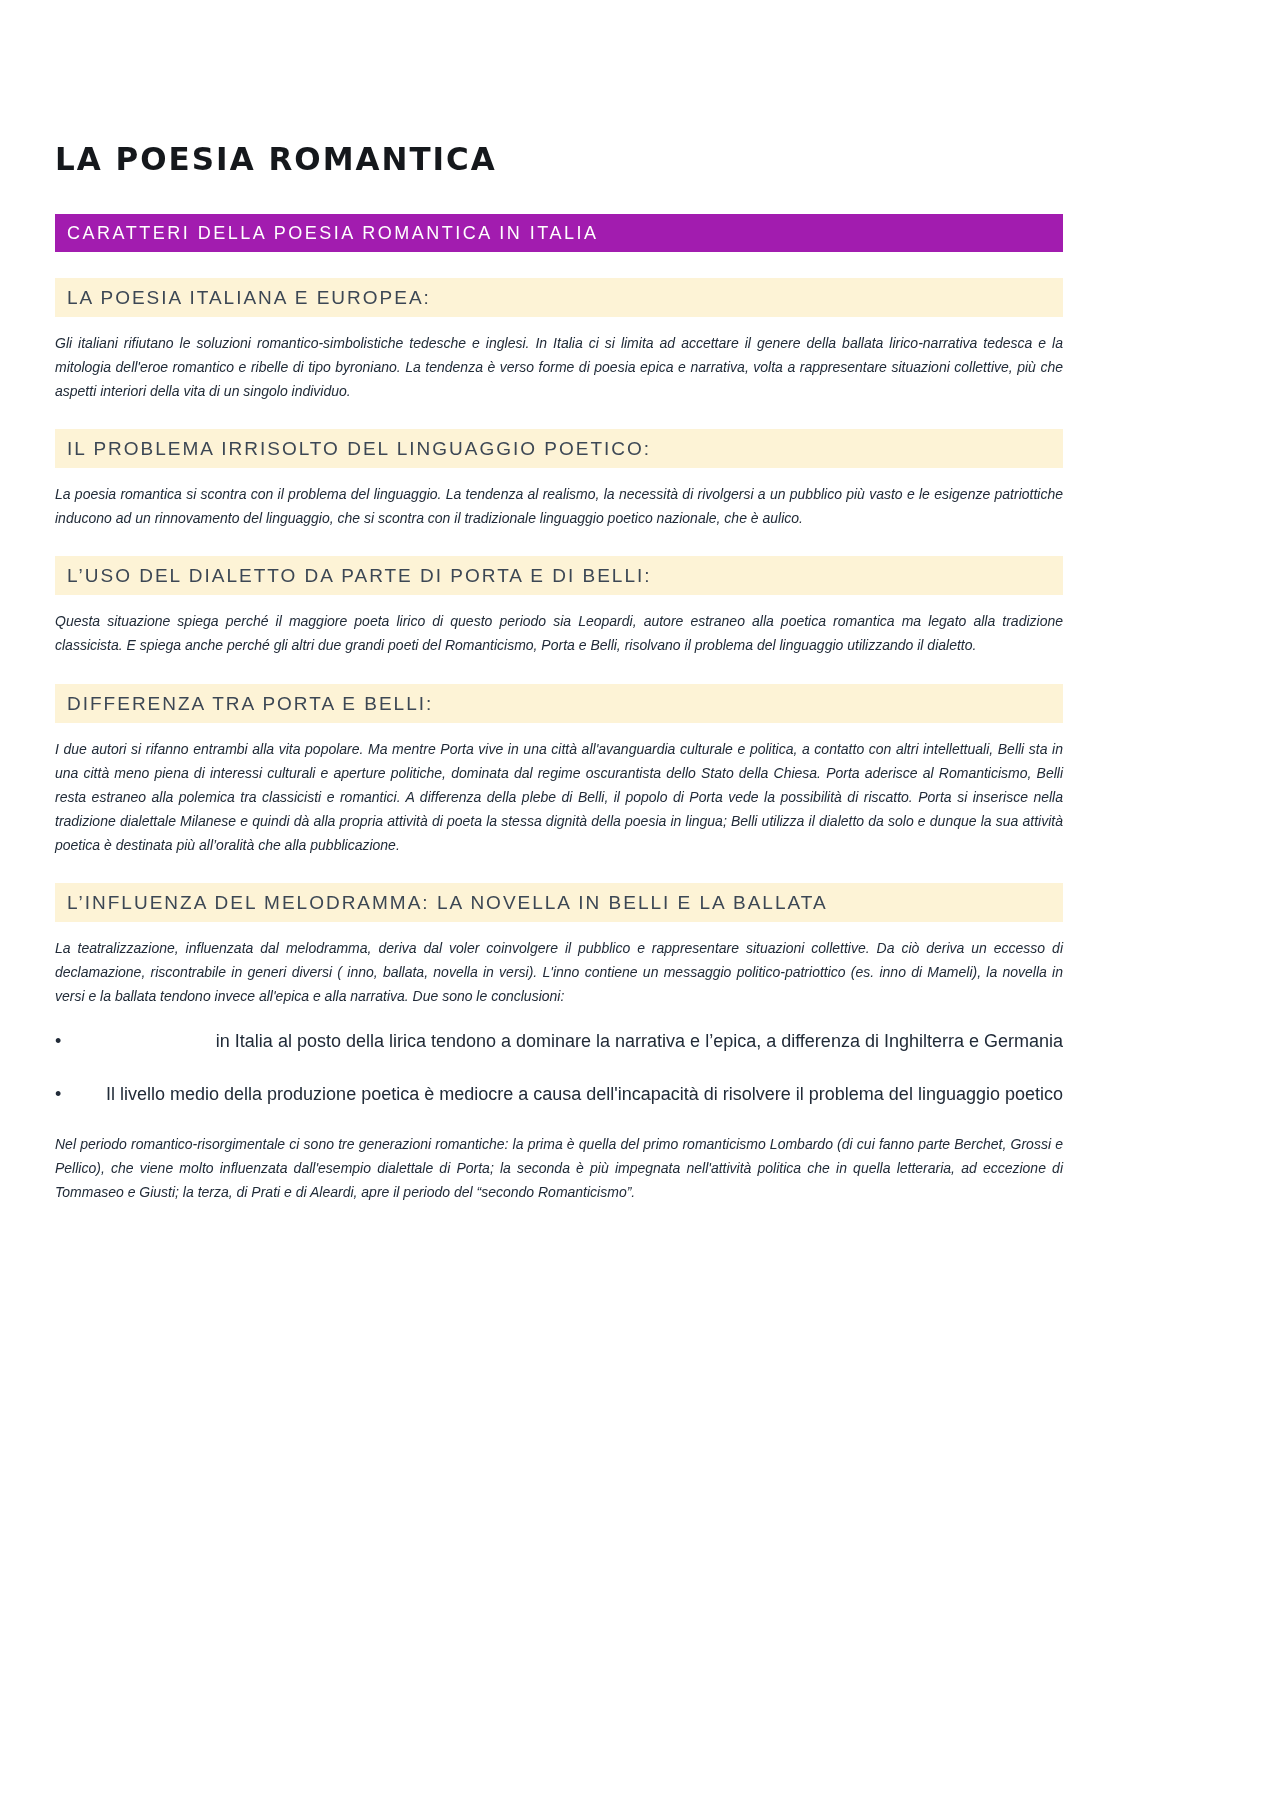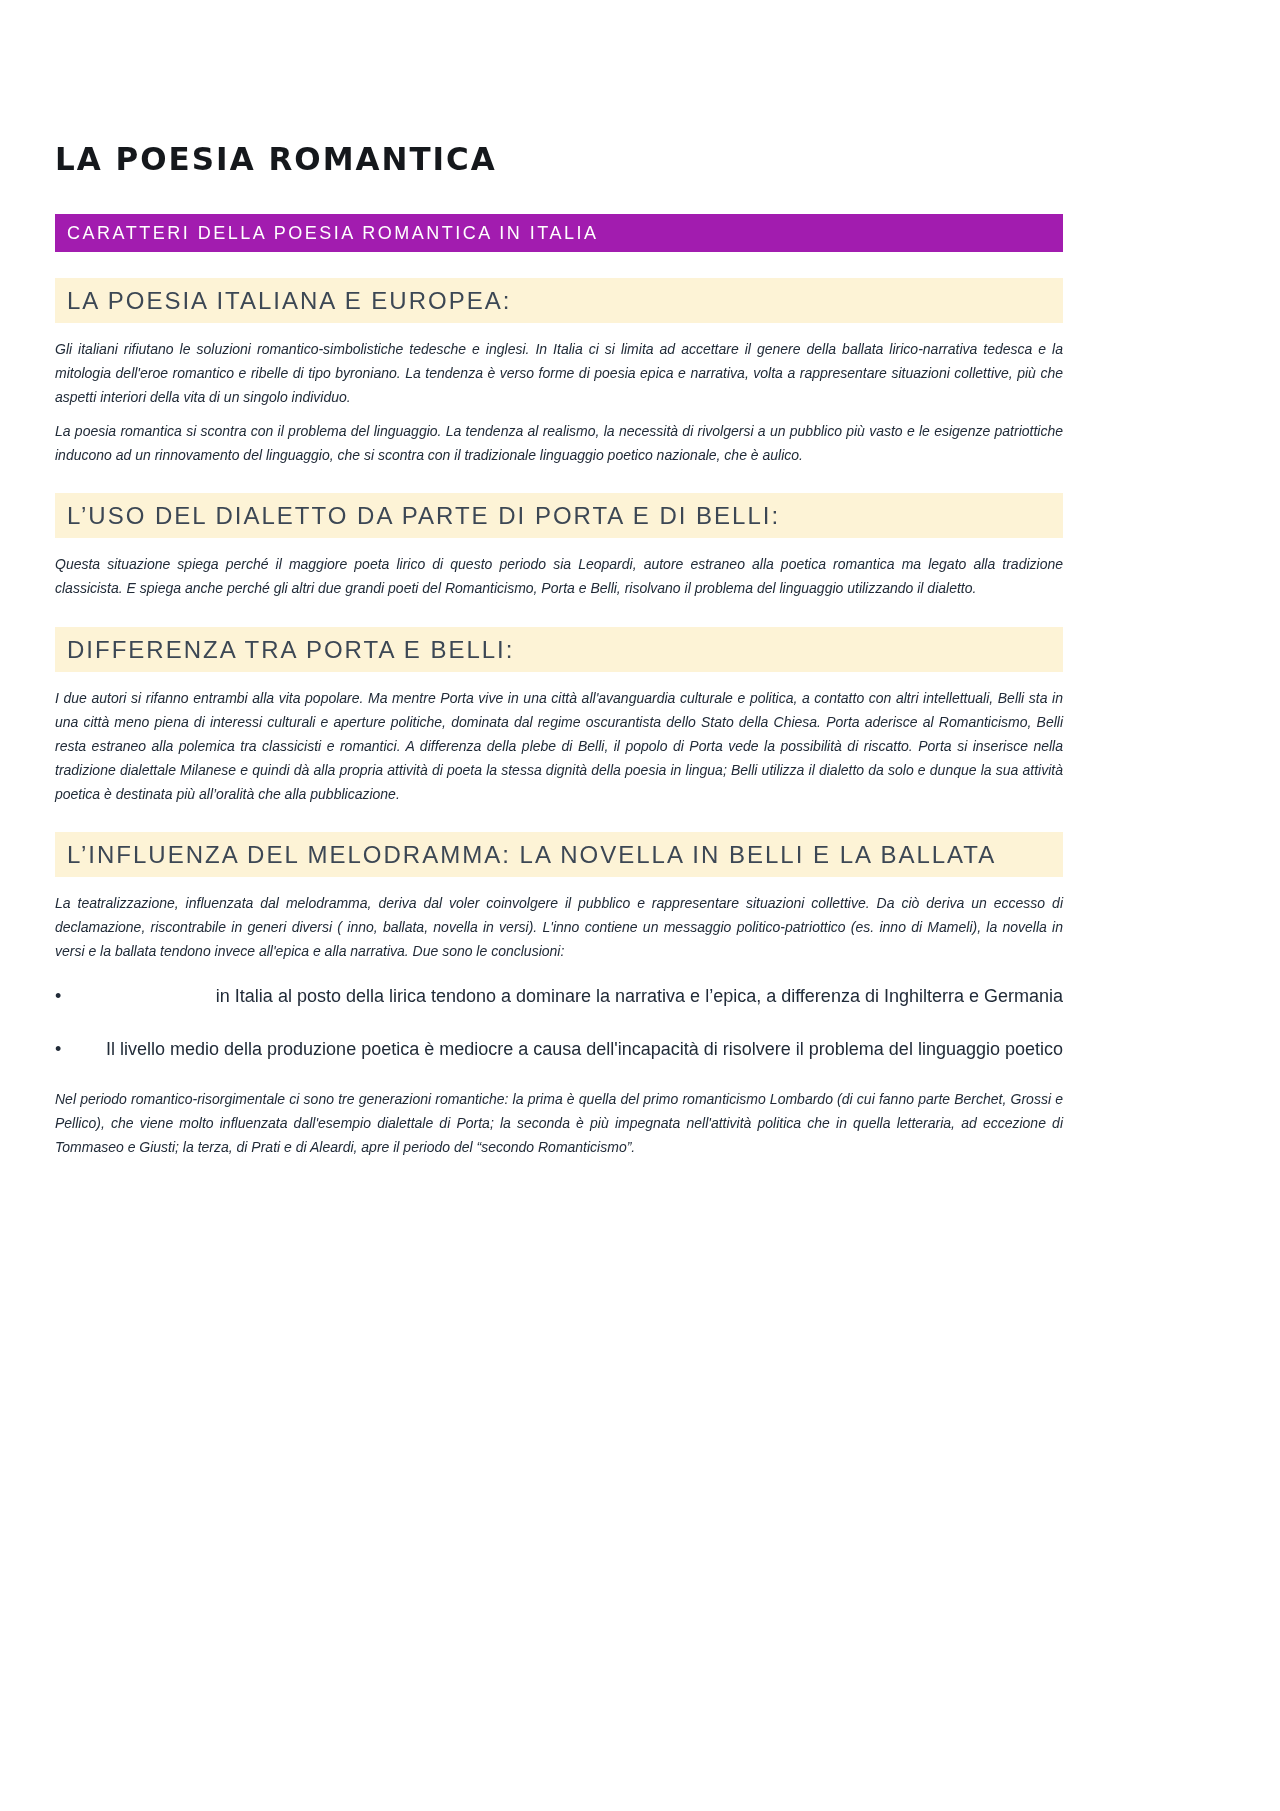--- a/index.html
+++ b/index.html
@@ -31,21 +31,21 @@
     color: #ffffff;
     font-size: 18px;
     letter-spacing: 2.5px;
     padding: 9px 12px 8px 12px;
     margin-bottom: 10px;
     font-weight: 400;
   }
   .section-heading {
     background: #fdf3d6;
     color: #3c4754;
-    font-size: 24px;
+    font-size: 19px;
     letter-spacing: 2px;
     padding: 9px 12px 8px 12px;
     margin-top: 26px;
     margin-bottom: 14px;
     font-weight: 400;
   }
   .para {
     font-size: 14px;
     line-height: 1.72;
     text-align: justify;
@@ -79,20 +79,21 @@
     <div class="doc-title">LA POESIA ROMANTICA</div>
 
     <div class="banner">CARATTERI DELLA POESIA ROMANTICA IN ITALIA</div>
 
     <div>
       <div class="section-heading">LA POESIA ITALIANA E EUROPEA:</div>
       <p class="para">Gli italiani rifiutano le soluzioni romantico-simbolistiche tedesche e inglesi. In Italia ci si limita ad accettare il genere della ballata lirico-narrativa tedesca e la mitologia dell'eroe romantico e ribelle di tipo byroniano. La tendenza è verso forme di poesia epica e narrativa, volta a rappresentare situazioni collettive, più che aspetti interiori della vita di un singolo individuo.</p>
     </div>
 
     <div>
+      <div class="section-heading">IL PROBLEMA IRRISOLTO DEL LINGUAGGIO POETICO:</div>
       <p class="para">La poesia romantica si scontra con il problema del linguaggio. La tendenza al realismo, la necessità di rivolgersi a un pubblico più vasto e le esigenze patriottiche inducono ad un rinnovamento del linguaggio, che si scontra con il tradizionale linguaggio poetico nazionale, che è aulico.</p>
     </div>
 
     <div>
       <div class="section-heading">L’USO DEL DIALETTO DA PARTE DI PORTA E DI BELLI:</div>
       <p class="para">Questa  situazione spiega perché il maggiore poeta lirico di questo periodo sia Leopardi, autore estraneo alla poetica romantica ma legato alla tradizione classicista. E spiega anche perché gli altri due grandi poeti del Romanticismo, Porta e Belli, risolvano il problema del linguaggio utilizzando il dialetto.</p>
     </div>
 
     <div>
       <div class="section-heading">DIFFERENZA TRA PORTA E BELLI:</div>

